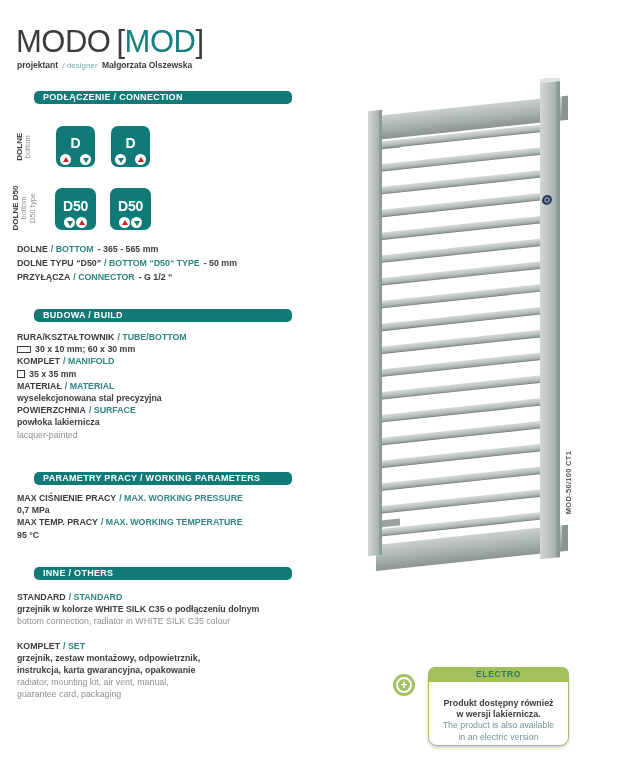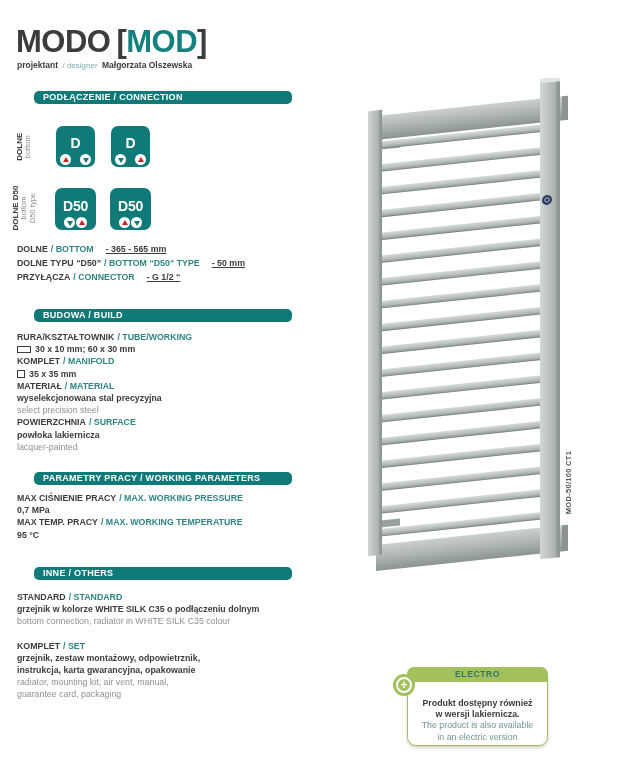--- a/index.html
+++ b/index.html
@@ -4,21 +4,21 @@
 <style>
   * { margin:0; padding:0; box-sizing:border-box; }
   html,body { background:#ffffff; }
   body {
     width:622px; height:763px; position:relative; overflow:hidden;
     font-family:"Liberation Sans", sans-serif; color:#3a3c3e;
   }
   .abs { position:absolute; }
 
   
-  .page-title { left:16px; top:24px; font-size:31px; letter-spacing:-0.5px; color:#3a3c3e; white-space:nowrap;font-weight:bold; }
+  .page-title { left:16px; top:24px; font-size:31px; letter-spacing:-0.5px; color:#3a3c3e; white-space:nowrap; }
   .page-title .brk { color:#3a3c3e; }
   .page-title .brk.open { margin-left:6px; }
   .page-title .model { color:#15807d; }
   .designer-line { left:17px; top:60px; font-size:8.5px; white-space:nowrap; }
   .designer-line .pl { font-weight:bold; color:#3a3c3e; }
   .designer-line .sep { color:#79b0ae; font-size:8px; margin:4px 2px; }
   .designer-line .name { font-weight:bold; color:#3a3c3e; }
 
   
   .sec-bar {
@@ -41,21 +41,21 @@
   .vlabel { position:absolute; display:flex; align-items:center; justify-content:center; overflow:visible; }
   .vlabel .inner { transform:rotate(-90deg); text-align:center; white-space:nowrap; }
   .vlabel .vl-pl { display:block; font-weight:bold; font-size:8px; color:#3a3c3e; line-height:9px; }
   .vlabel .vl-en { display:block; font-size:7.5px; color:#8d9092; line-height:8.5px; }
 
   
   .block { position:absolute; left:17px; font-size:8.8px; line-height:12.2px; white-space:nowrap; }
   .block.specs { line-height:13.8px; }
   .pl-b  { font-weight:bold; color:#3a3c3e; }
   .en-t  { font-weight:bold; color:#2e8583; margin-left:3px; }
-  .val-b { font-weight:bold; color:#3a3c3e; margin-left:12px;text-decoration:underline; }
+  .val-b { font-weight:bold; color:#3a3c3e; margin-left:4px; }
   .desc-pl { font-weight:bold; color:#3a3c3e; }
   .desc-en { color:#8d9092; }
   .spacer { height:12px; }
 
   .shape-rect {
     display:inline-block; width:14px; height:7px; border:1.2px solid #3a3c3e;
     vertical-align:-1px; margin-right:4px;
   }
   .shape-square {
     display:inline-block; width:8px; height:8px; border:1.2px solid #3a3c3e;
@@ -64,21 +64,21 @@
 
   
   .radiator { left:356px; top:78px; width:220px; height:505px; }
   .model-code {
     left:528px; top:478px; width:80px; text-align:center;
     transform:rotate(-90deg); font-size:7.5px; font-weight:bold; color:#55585a; letter-spacing:0.3px;
   }
 
   
   .electro-box {
-    left:407px; top:667px; width:141px; height:79px; background:#fff;
+    left:428px; top:667px; width:141px; height:79px; background:#fff;
     border:1.5px solid #a2c05c; border-radius:9px;
     box-shadow:0 2px 3px rgba(0,0,0,0.18);
   }
   .electro-bar {
     height:15px; background:#a2c05c; border-radius:7px 7px 0 0; margin:-1px -1px 0 -1px;
     text-align:center; line-height:15px; font-weight:bold; font-size:8.5px;
     color:#33756c; letter-spacing:0.6px;
   }
   .electro-body { text-align:center; padding-top:16px; font-size:8.8px; line-height:11.2px; }
   .electro-body .e-pl { display:block; font-weight:bold; color:#3a3c3e; }
@@ -164,36 +164,35 @@
     <span class="pl-b">DOLNE TYPU “D50”</span><span class="en-t">/ BOTTOM “D50“ TYPE</span><span class="val-b">-  50 mm</span>
   </div>
   <div>
     <span class="pl-b">PRZYŁĄCZA</span><span class="en-t">/ CONNECTOR</span><span class="val-b">-  G 1/2 “</span>
   </div>
 </div>
 
 <div class="abs sec-bar" style="top:309px">BUDOWA / BUILD</div>
 <div class="block" style="top:331px">
   <div>
-    <span class="pl-b">RURA/KSZTAŁTOWNIK</span><span class="en-t">/ TUBE/WORKING</span>
+    <span class="pl-b">RURA/KSZTAŁTOWNIK</span><span class="en-t">/ TUBE/BOTTOM</span>
   </div>
   <div>
     <span class="shape-rect"></span><span class="pl-b">30 x 10 mm; 60 x 30 mm</span>
   </div>
   <div>
     <span class="pl-b">KOMPLET</span><span class="en-t">/ MANIFOLD</span>
   </div>
   <div>
     <span class="shape-square"></span><span class="pl-b">35 x 35 mm</span>
   </div>
   <div>
     <span class="pl-b">MATERIAŁ</span><span class="en-t">/ MATERIAL</span>
   </div>
   <div class="desc-pl">wyselekcjonowana stal precyzyjna</div>
-  <div class="desc-en">select precision steel</div>
   <div>
     <span class="pl-b">POWIERZCHNIA</span><span class="en-t">/ SURFACE</span>
   </div>
   <div class="desc-pl">powłoka lakiernicza</div>
   <div class="desc-en">lacquer-painted</div>
 </div>
 
 <div class="abs sec-bar" style="top:472px">PARAMETRY PRACY / WORKING PARAMETERS</div>
 <div class="block" style="top:492px">
   <div>

